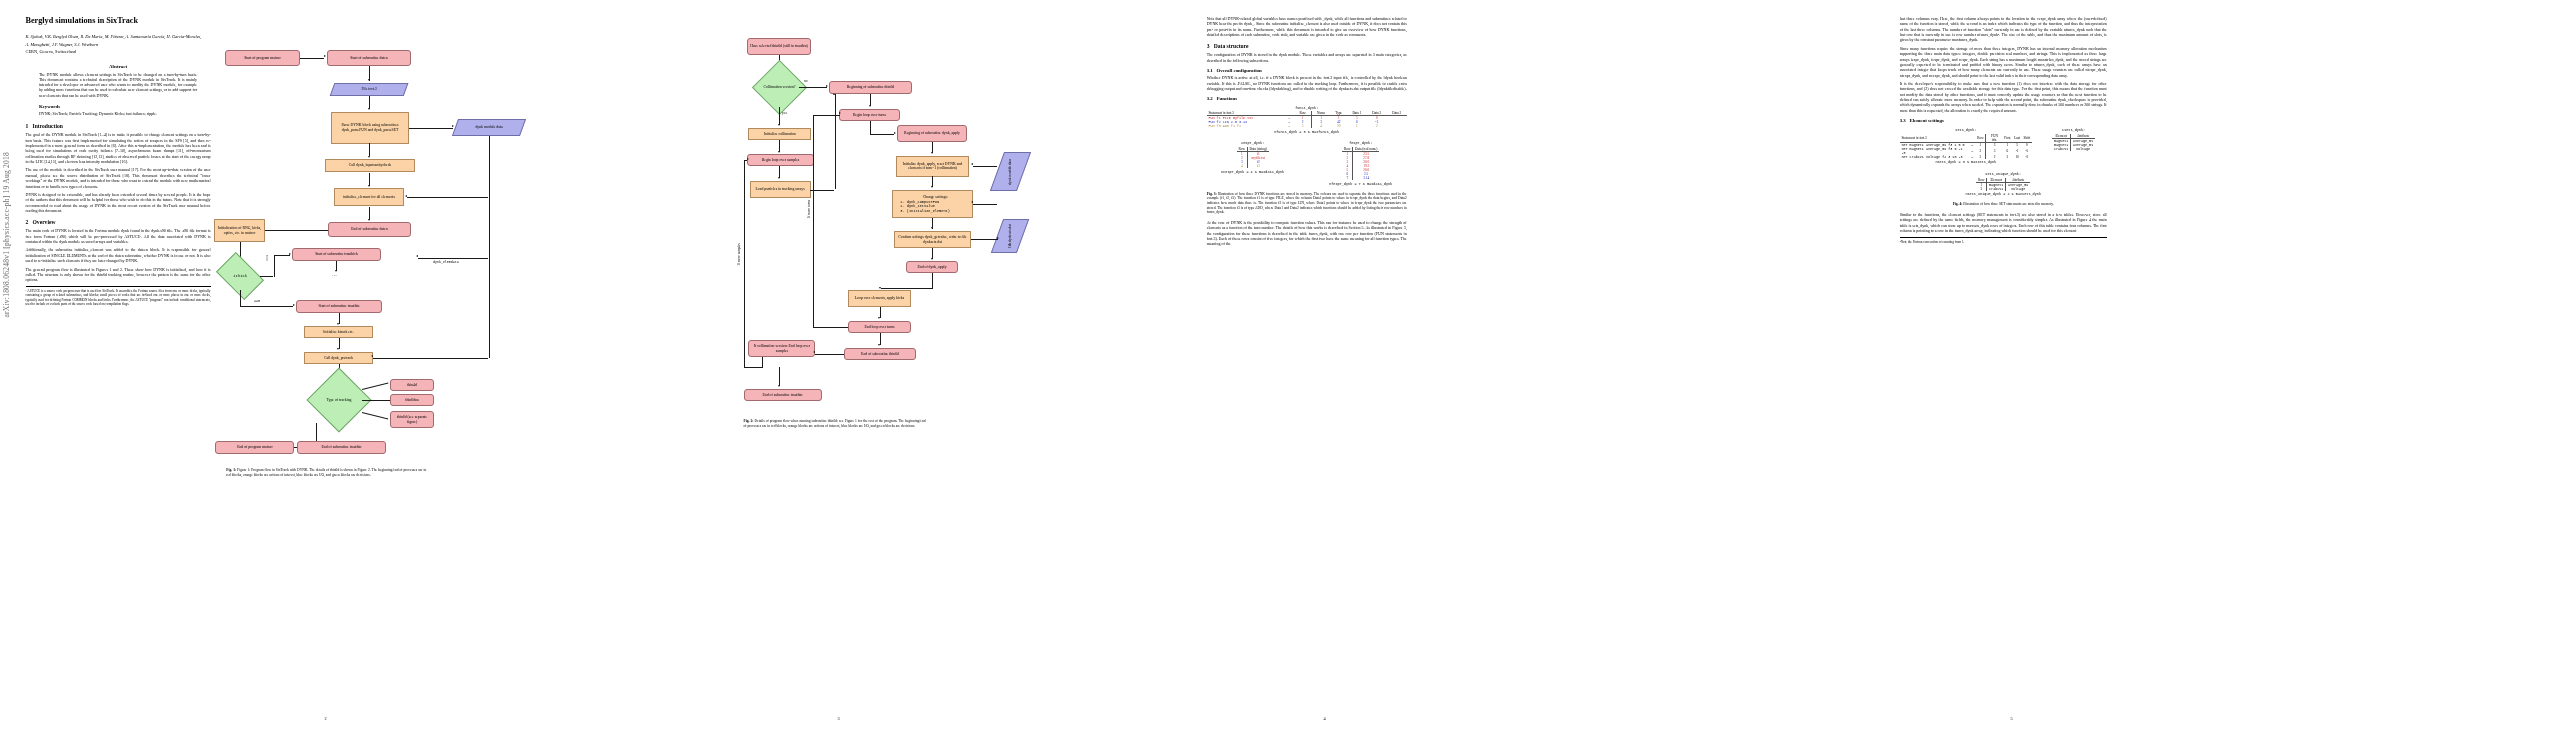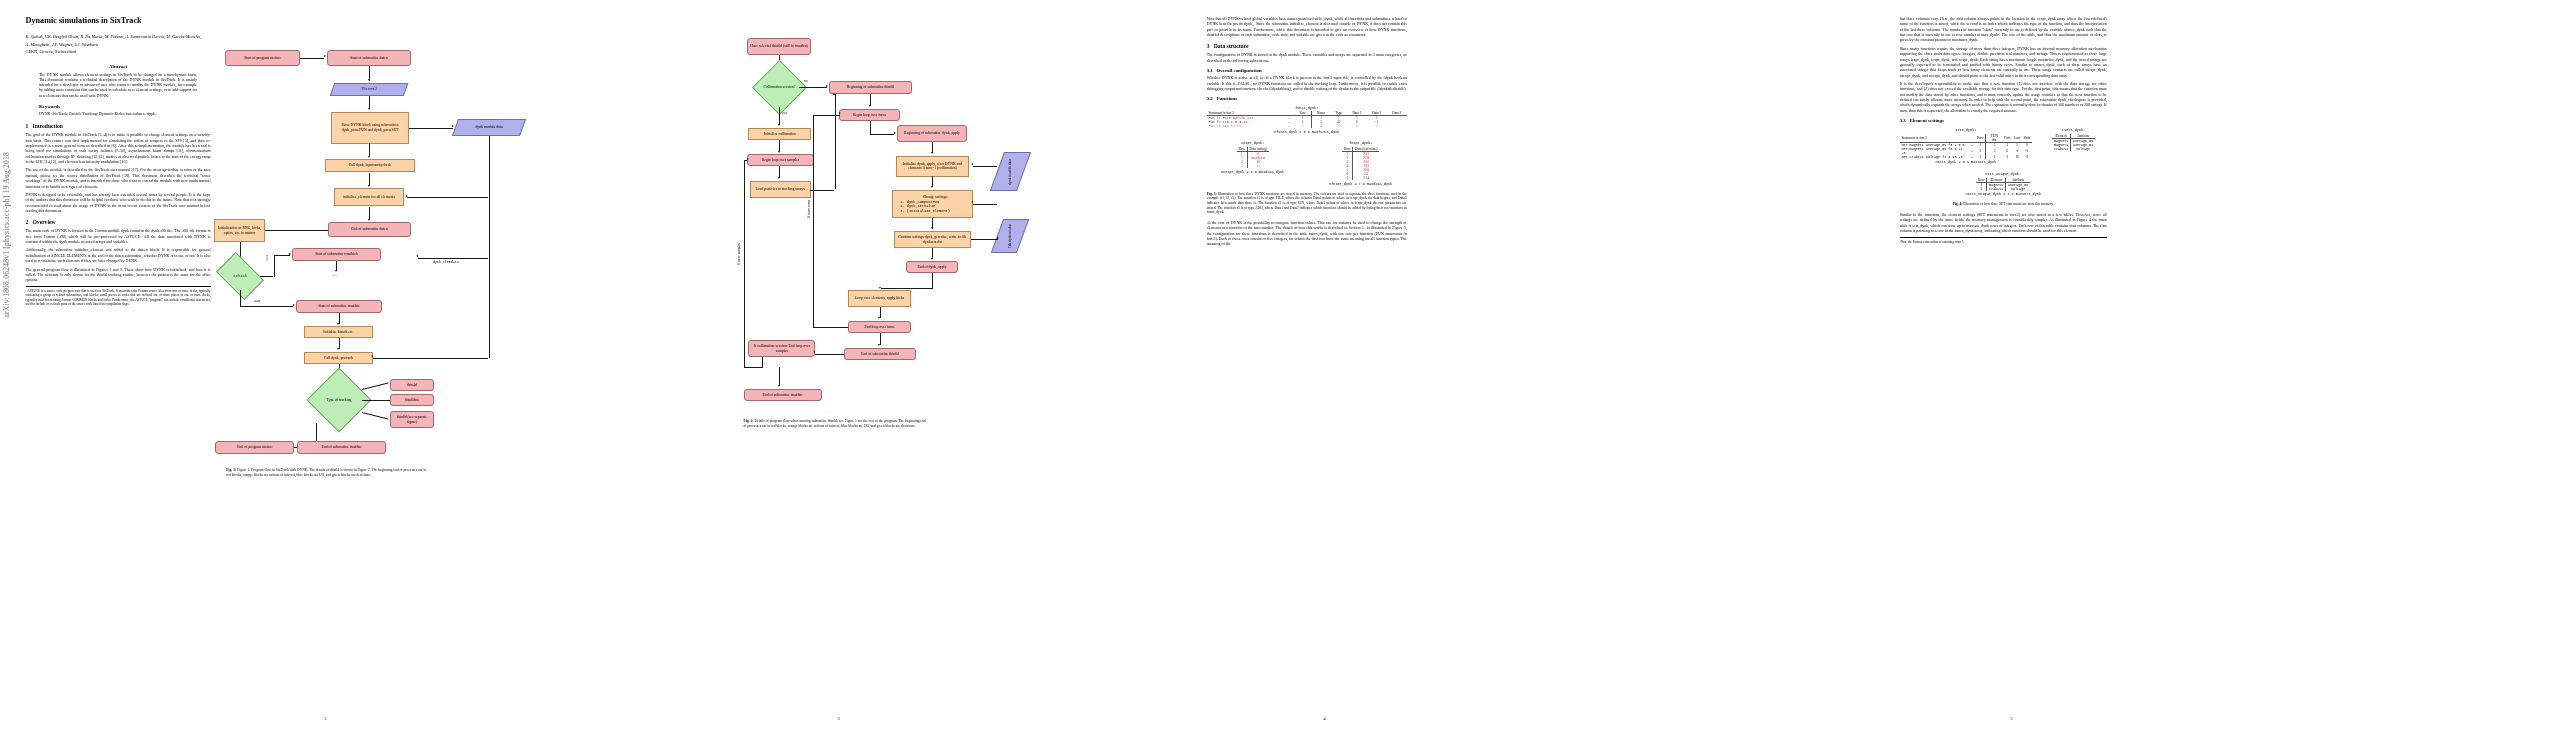--- a/index.html
+++ b/index.html
@@ -73,21 +73,21 @@
   .lbl-c{font-size:3.5px;font-family:"Liberation Mono",monospace;text-align:center;}
 </style>
 </head>
 <body>
 
 <div class="viewer">
 
   <div class="page p1">
     <div class="arxiv-stamp">arXiv:1808.06248v1  [physics.acc-ph]  19 Aug 2018</div>
     <div class="colwrap" style="padding-left:25.5px;padding-right:8.5px;">
-      <div class="ptitle">Dynamic simulations in SixTrack</div>
+      <div class="ptitle">Berglyd simulations in SixTrack</div>
       <div class="authors">K. Sjobak, V.K. Berglyd Olsen, R. De Maria, M. Fitterer, A. Santamaría García, H. Garcia-Morales,</div>
       <div class="authors">A. Mereghetti, J.F. Wagner, S.J. Wretborn</div>
       <div class="affil">CERN, Geneva, Switzerland</div>
 
       <div style="padding:0 13.4px;">
         <div class="abs-h">Abstract</div>
         <div class="abs-body">The DYNK module allows element settings in SixTrack to be changed on a turn-by-turn basis. This document contains a technical description of the DYNK module in SixTrack. It is mainly intended for a developer or advanced user who wants to modify the DYNK module, for example by adding more functions that can be used to calculate new element settings, or to add support for new elements that can be used with DYNK.</div>
         <div class="kw-h">Keywords</div>
         <div class="kw-b">DYNK; SixTrack; Particle Tracking; Dynamic Kicks; fast failures; ripple.</div>
       </div>

